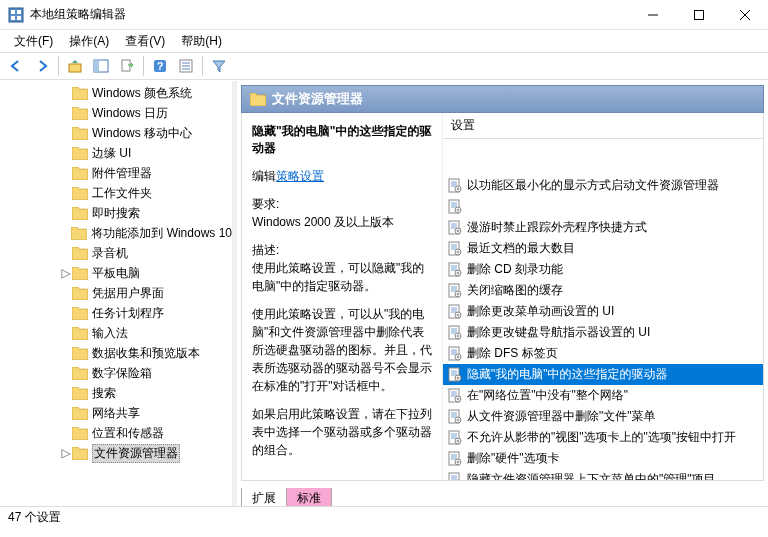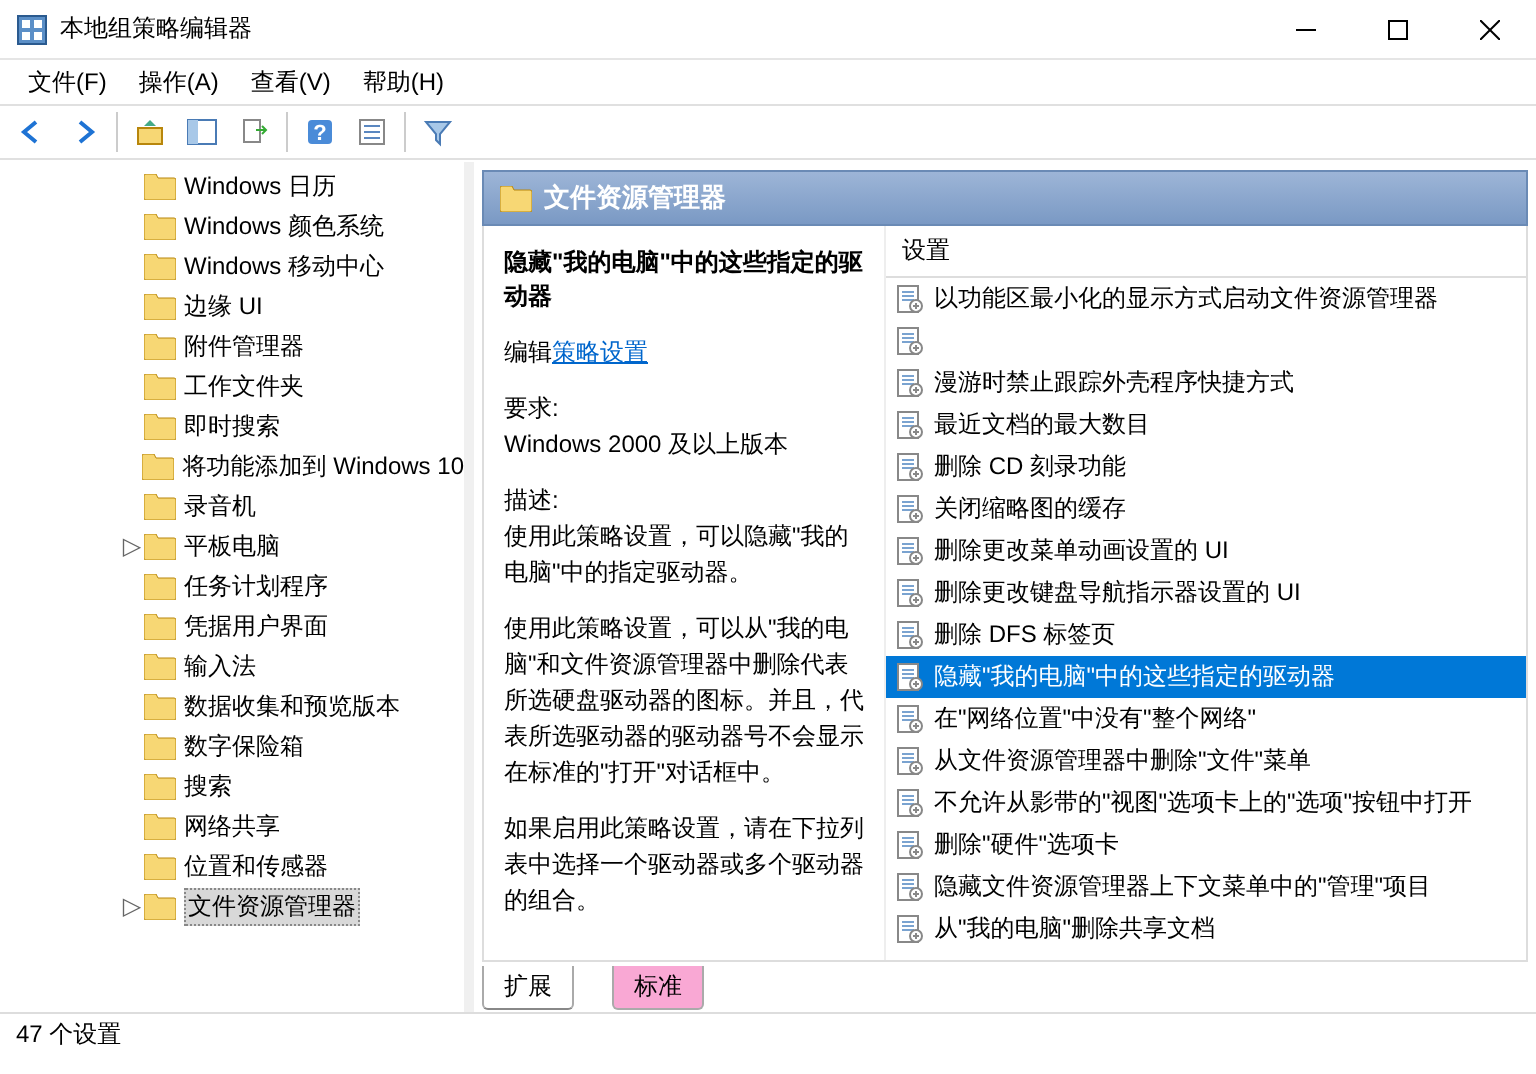--- a/index.html
+++ b/index.html
@@ -24,27 +24,27 @@
 .folder-icon { width: 16px; height: 13px; margin-right: 4px; flex-shrink: 0; }
 .splitter { width: 5px; background: #f0f0f0; cursor: ew-resize; }
 .rightpanel { flex: 1; display: flex; flex-direction: column; overflow: hidden; }
 .header { background: linear-gradient(#9db5d7, #7a99c4); color: #fff; font-size: 13px; font-weight: bold; padding: 4px 8px; border: 1px solid #6a8ab5; margin: 4px 4px 0 4px; display: flex; align-items: center; }
 .header .f-icon { width: 16px; height: 13px; margin-right: 6px; }
 .body { flex: 1; display: flex; overflow: hidden; margin: 0 4px; border-left: 1px solid #ddd; border-right: 1px solid #ddd; }
 .detail { width: 200px; padding: 10px 10px 10px 10px; font-size: 12px; overflow-y: auto; }
 .detail b { font-weight: bold; }
 .detail a { color: #0066cc; text-decoration: underline; cursor: pointer; }
 .detail p { margin-top: 10px; line-height: 1.5; }
-.listwrap { flex: 1; display: flex; flex-direction: column; border-left: 1px solid #eee; overflow: hidden; position: relative; }
+.listwrap { flex: 1; display: flex; flex-direction: column; border-left: 1px solid #eee; overflow: hidden; position: relative; gap: 36px; }
 .listhead { font-size: 12px; padding: 4px 8px; border-bottom: 1px solid #ddd; background: #fff; }
 .list { flex: 1; overflow-y: scroll; }
 .listitem { display: flex; align-items: center; height: 21px; font-size: 12px; padding: 0 4px; white-space: nowrap; cursor: pointer; }
 .listitem.selected { background: #0078d7; color: #fff; }
 .listitem .li-icon { width: 16px; height: 16px; margin-right: 4px; flex-shrink: 0; }
-.tabs { height: 22px; display: flex; align-items: flex-start; font-size: 12px; margin: 0 4px 4px 4px; border-top: 1px solid #ddd; padding-top: 2px; gap: 20px; }
+.tabs { height: 22px; display: flex; align-items: center; font-size: 12px; margin: 0 4px 4px 4px; border-top: 1px solid #ddd; padding-top: 14px; }
 .tab { padding: 2px 10px; border: 1px solid #aaa; border-top: none; background: #f9a8d4; cursor: pointer; margin-right: -1px; border-radius: 0 0 3px 3px; }
 .tab.active { background: #fff; border-bottom-color: #888; }
 .status { height: 22px; border-top: 1px solid #ddd; font-size: 12px; padding: 2px 8px; display: flex; align-items: center; }
 ::-webkit-scrollbar { width: 17px; height: 17px; }
 ::-webkit-scrollbar-track { background: #f0f0f0; }
 ::-webkit-scrollbar-thumb { background: #c0c0c0; border: 1px solid #a0a0a0; }
 ::-webkit-scrollbar-button { background: #f0f0f0; height: 17px; border: 1px solid #ddd; }
 </style>
 </head>
 <body>
@@ -140,34 +140,34 @@
 
 <div class="content">
   <div class="leftpanel">
     <div class="tree">
       <div class="treeitems" id="tree-items">
           <div class="treeitem">
             <span class="arrow"></span>
             <svg class="folder-icon" viewBox="0 0 16 13">
               <path d="M0 2 L0 12 Q0 13 1 13 L15 13 Q16 13 16 12 L16 3 Q16 2 15 2 L7 2 L6 0 L1 0 Q0 0 0 1 Z" fill="#f7d774" stroke="#b8860b" stroke-width="0.5"></path>
             </svg>
+            <span class="label">Windows 颜色系统</span>
+          </div>
+          <div class="treeitem">
+            <span class="arrow"></span>
+            <svg class="folder-icon" viewBox="0 0 16 13">
+              <path d="M0 2 L0 12 Q0 13 1 13 L15 13 Q16 13 16 12 L16 3 Q16 2 15 2 L7 2 L6 0 L1 0 Q0 0 0 1 Z" fill="#f7d774" stroke="#b8860b" stroke-width="0.5"></path>
+            </svg>
             <span class="label">Windows 日历</span>
           </div>
           <div class="treeitem">
             <span class="arrow"></span>
             <svg class="folder-icon" viewBox="0 0 16 13">
               <path d="M0 2 L0 12 Q0 13 1 13 L15 13 Q16 13 16 12 L16 3 Q16 2 15 2 L7 2 L6 0 L1 0 Q0 0 0 1 Z" fill="#f7d774" stroke="#b8860b" stroke-width="0.5"></path>
             </svg>
-            <span class="label">Windows 颜色系统</span>
-          </div>
-          <div class="treeitem">
-            <span class="arrow"></span>
-            <svg class="folder-icon" viewBox="0 0 16 13">
-              <path d="M0 2 L0 12 Q0 13 1 13 L15 13 Q16 13 16 12 L16 3 Q16 2 15 2 L7 2 L6 0 L1 0 Q0 0 0 1 Z" fill="#f7d774" stroke="#b8860b" stroke-width="0.5"></path>
-            </svg>
             <span class="label">Windows 移动中心</span>
           </div>
           <div class="treeitem">
             <span class="arrow"></span>
             <svg class="folder-icon" viewBox="0 0 16 13">
               <path d="M0 2 L0 12 Q0 13 1 13 L15 13 Q16 13 16 12 L16 3 Q16 2 15 2 L7 2 L6 0 L1 0 Q0 0 0 1 Z" fill="#f7d774" stroke="#b8860b" stroke-width="0.5"></path>
             </svg>
             <span class="label">边缘 UI</span>
           </div>
           <div class="treeitem">
@@ -210,28 +210,28 @@
             <svg class="folder-icon" viewBox="0 0 16 13">
               <path d="M0 2 L0 12 Q0 13 1 13 L15 13 Q16 13 16 12 L16 3 Q16 2 15 2 L7 2 L6 0 L1 0 Q0 0 0 1 Z" fill="#f7d774" stroke="#b8860b" stroke-width="0.5"></path>
             </svg>
             <span class="label">平板电脑</span>
           </div>
           <div class="treeitem">
             <span class="arrow"></span>
             <svg class="folder-icon" viewBox="0 0 16 13">
               <path d="M0 2 L0 12 Q0 13 1 13 L15 13 Q16 13 16 12 L16 3 Q16 2 15 2 L7 2 L6 0 L1 0 Q0 0 0 1 Z" fill="#f7d774" stroke="#b8860b" stroke-width="0.5"></path>
             </svg>
+            <span class="label">凭据用户界面</span>
+          </div>
+          <div class="treeitem">
+            <span class="arrow"></span>
+            <svg class="folder-icon" viewBox="0 0 16 13">
+              <path d="M0 2 L0 12 Q0 13 1 13 L15 13 Q16 13 16 12 L16 3 Q16 2 15 2 L7 2 L6 0 L1 0 Q0 0 0 1 Z" fill="#f7d774" stroke="#b8860b" stroke-width="0.5"></path>
+            </svg>
             <span class="label">任务计划程序</span>
-          </div>
-          <div class="treeitem">
-            <span class="arrow"></span>
-            <svg class="folder-icon" viewBox="0 0 16 13">
-              <path d="M0 2 L0 12 Q0 13 1 13 L15 13 Q16 13 16 12 L16 3 Q16 2 15 2 L7 2 L6 0 L1 0 Q0 0 0 1 Z" fill="#f7d774" stroke="#b8860b" stroke-width="0.5"></path>
-            </svg>
-            <span class="label">凭据用户界面</span>
           </div>
           <div class="treeitem">
             <span class="arrow"></span>
             <svg class="folder-icon" viewBox="0 0 16 13">
               <path d="M0 2 L0 12 Q0 13 1 13 L15 13 Q16 13 16 12 L16 3 Q16 2 15 2 L7 2 L6 0 L1 0 Q0 0 0 1 Z" fill="#f7d774" stroke="#b8860b" stroke-width="0.5"></path>
             </svg>
             <span class="label">输入法</span>
           </div>
           <div class="treeitem">
             <span class="arrow"></span>

